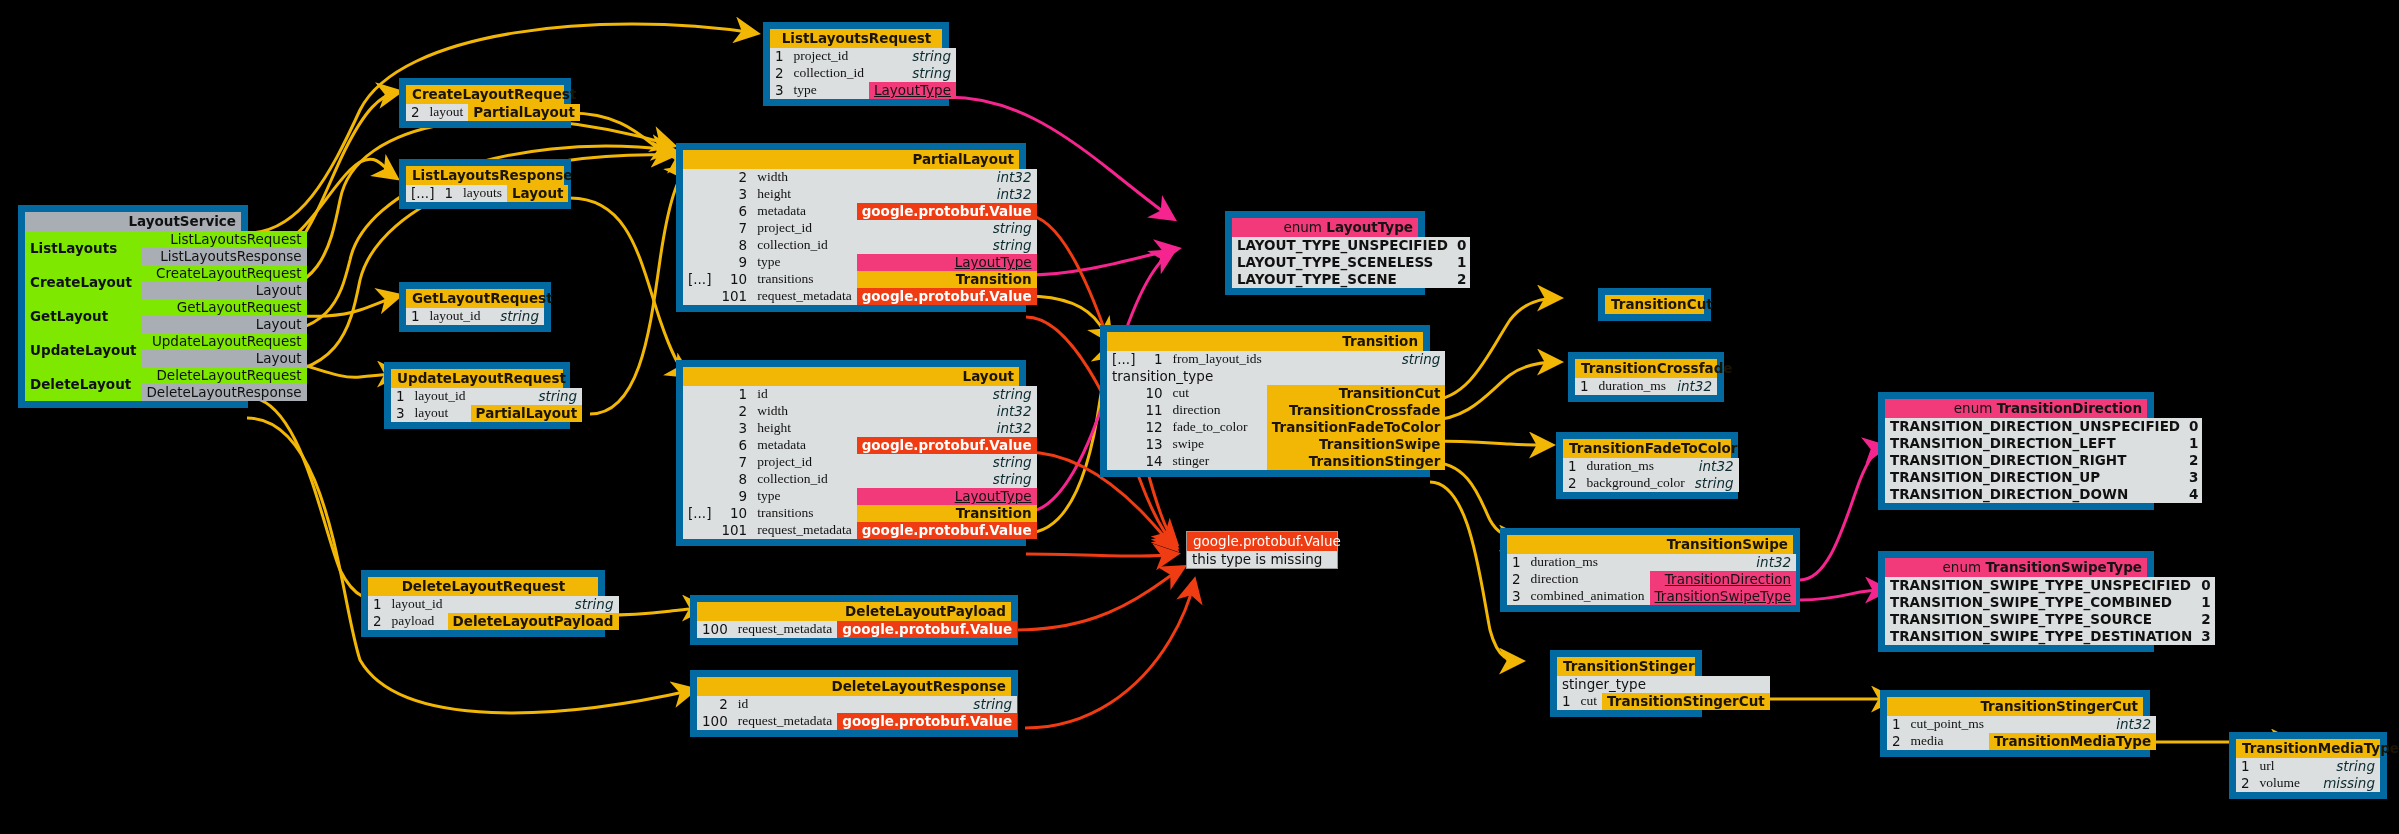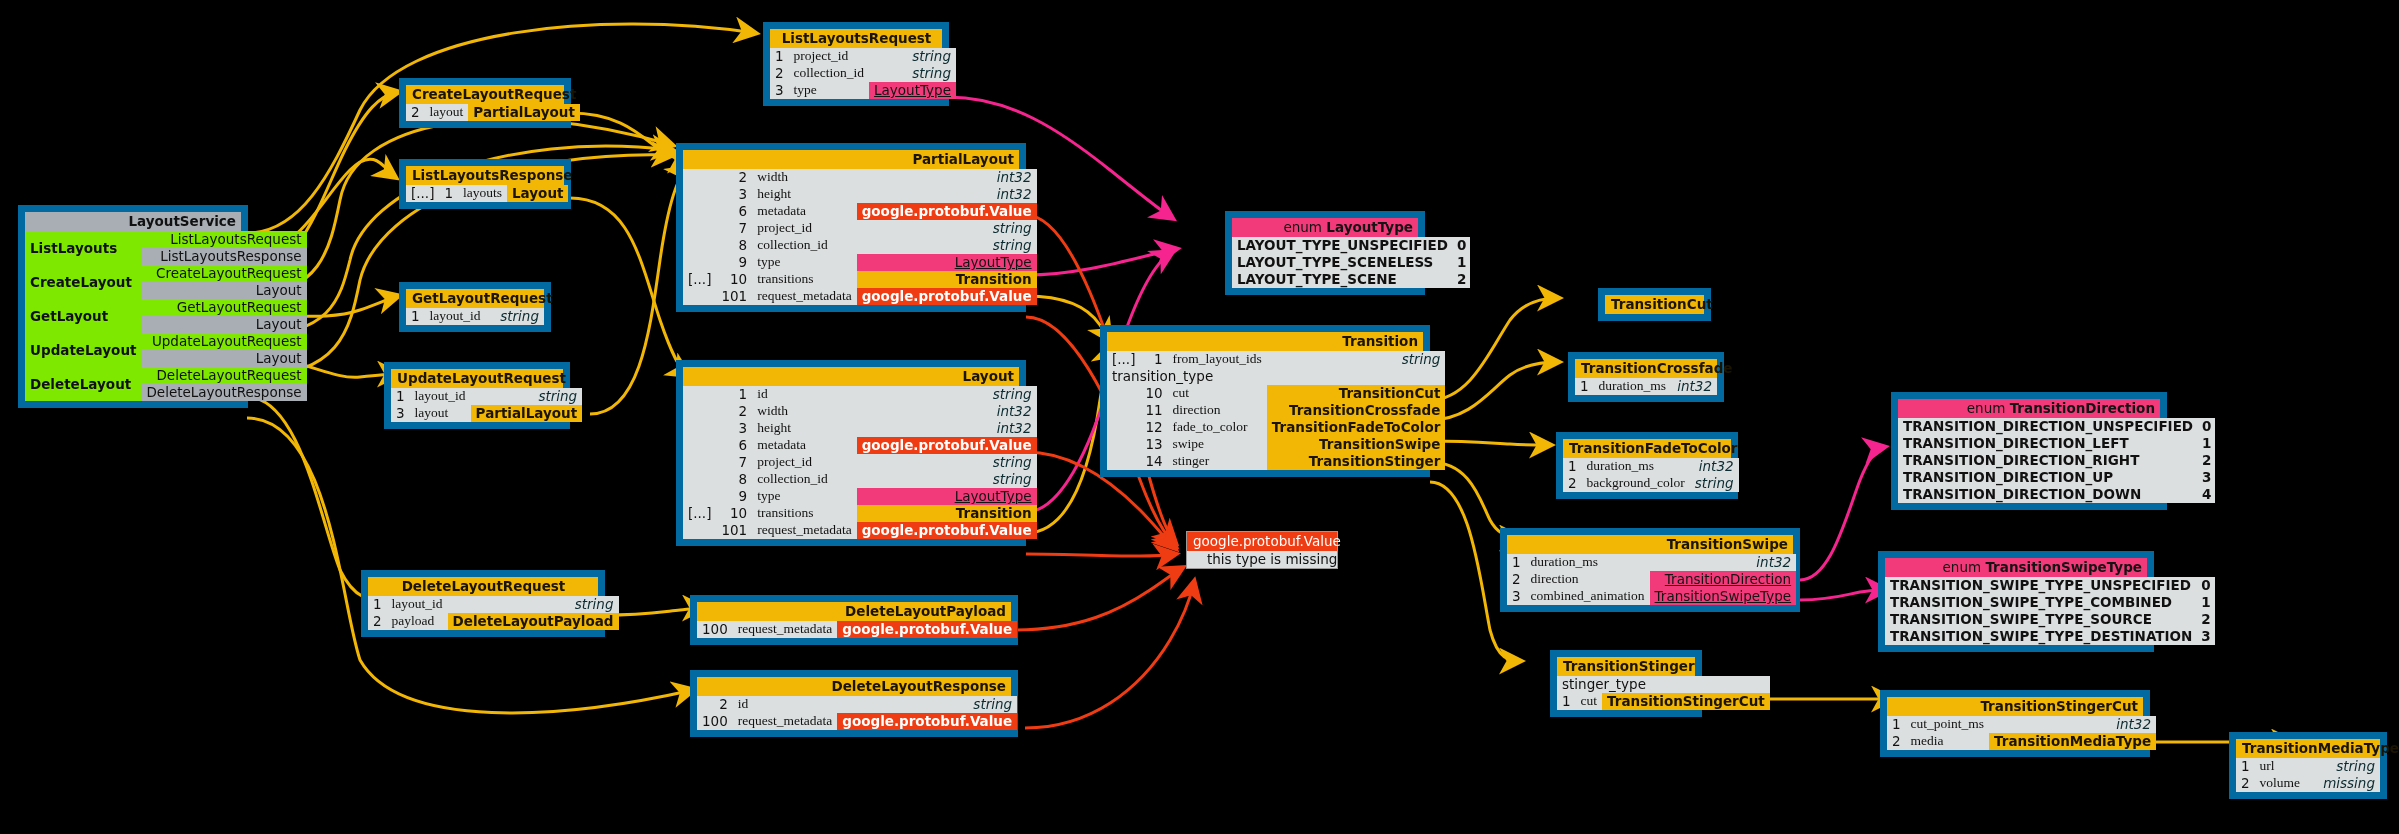--- a/index.html
+++ b/index.html
@@ -44,21 +44,21 @@
 
   
   table.enumrows{border-collapse:collapse;width:100%;}
   table.enumrows td{font-size:13.5px;line-height:16px;padding:0 4px 1px 5px;white-space:nowrap;background:#dcdfe0;color:#111;font-weight:bold;}
   td.ename{text-align:left;padding-right:10px;}
   td.eval{text-align:right;width:1%;}
 
   
   .node.missing{border:1px solid #9a9a9a;}
   .node.missing .hdr{background:#f03c13;color:#fff;font-weight:normal;text-align:left;font-size:13.5px;}
-  .node.missing .body{background:#dcdfe0;font-size:13.5px;line-height:16px;padding:0 5px 1px 20px;white-space:nowrap;}
+  .node.missing .body{background:#dcdfe0;font-size:13.5px;line-height:16px;padding:0 5px 1px 5px;white-space:nowrap;}
 </style>
 </head>
 <body>
 
 <div id="canvas">
 
   <svg class="edges" viewBox="0 0 2399 834">
     <defs>
       <marker id="ay" markerWidth="9" markerHeight="9" refX="7" refY="4.5" orient="auto">
         <path d="M0,0 L9,4.5 L0,9 L2.5,4.5 Z" fill="#f2b705"></path>
@@ -612,21 +612,21 @@
       </tr>
       <tr>
         <td class="num">2</td>
         <td class="fname">volume</td>
         <td class="ftype">missing</td>
       </tr>
     </tbody>
       </table>
   </div>
 
-  <div class="node enum" style="left:1878px;top:392px;width:276px;margin-left:13px;">
+  <div class="node enum" style="left:1878px;top:392px;width:276px;">
     <div class="hdr"><span>enum</span> <b>TransitionDirection</b></div>
     <table class="enumrows">
         <tbody>
       <tr>
         <td class="ename">TRANSITION_DIRECTION_UNSPECIFIED</td>
         <td class="eval">0</td>
       </tr>
       <tr>
         <td class="ename">TRANSITION_DIRECTION_LEFT</td>
         <td class="eval">1</td>

